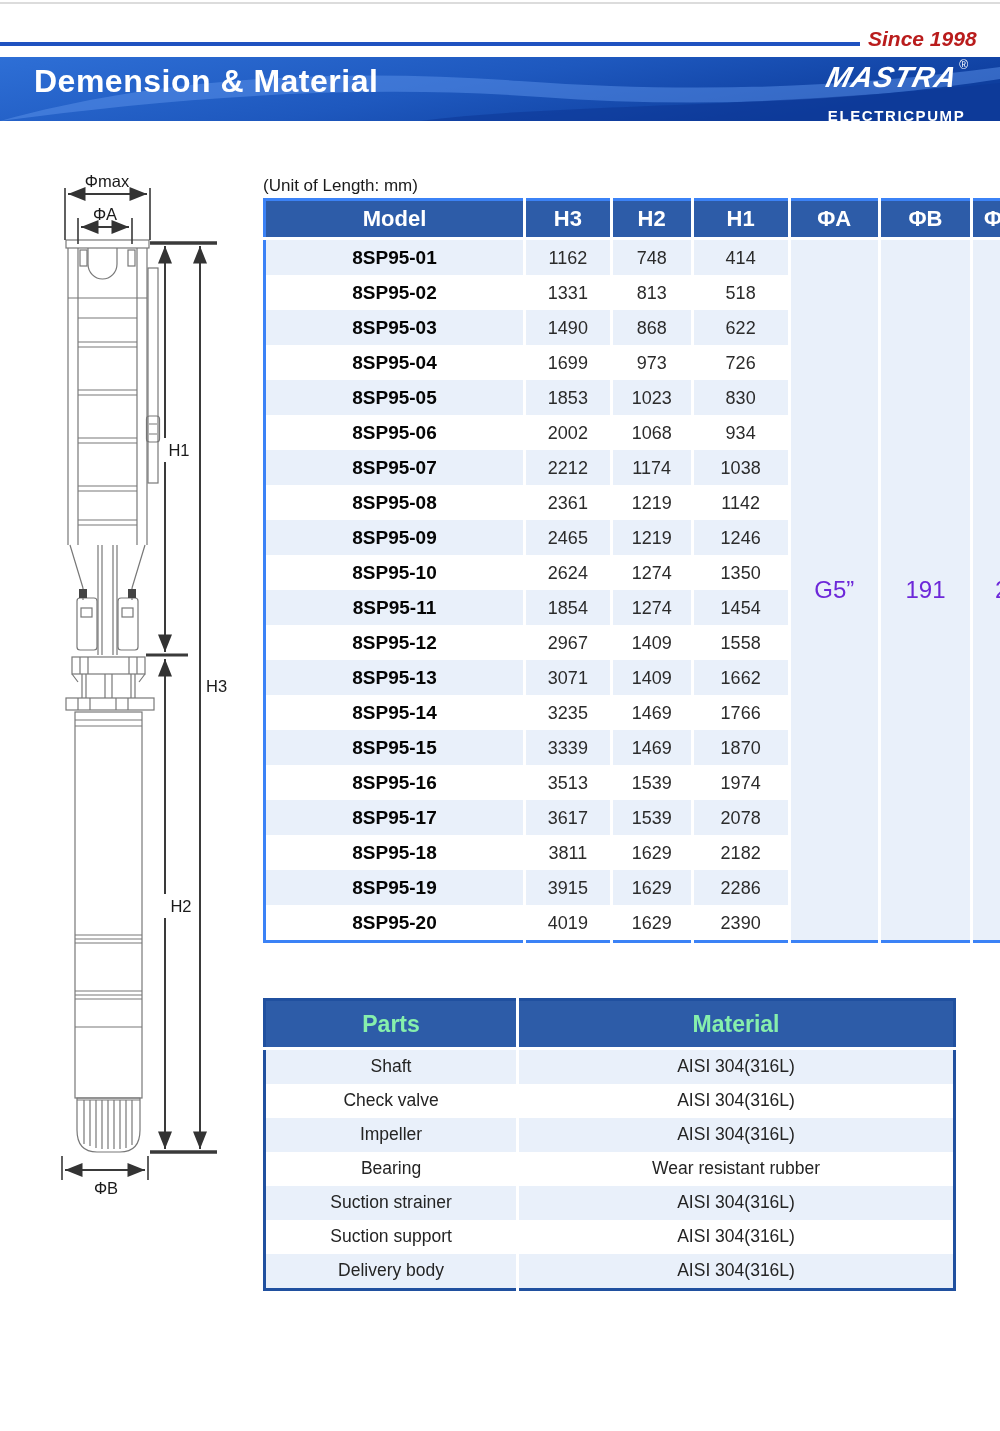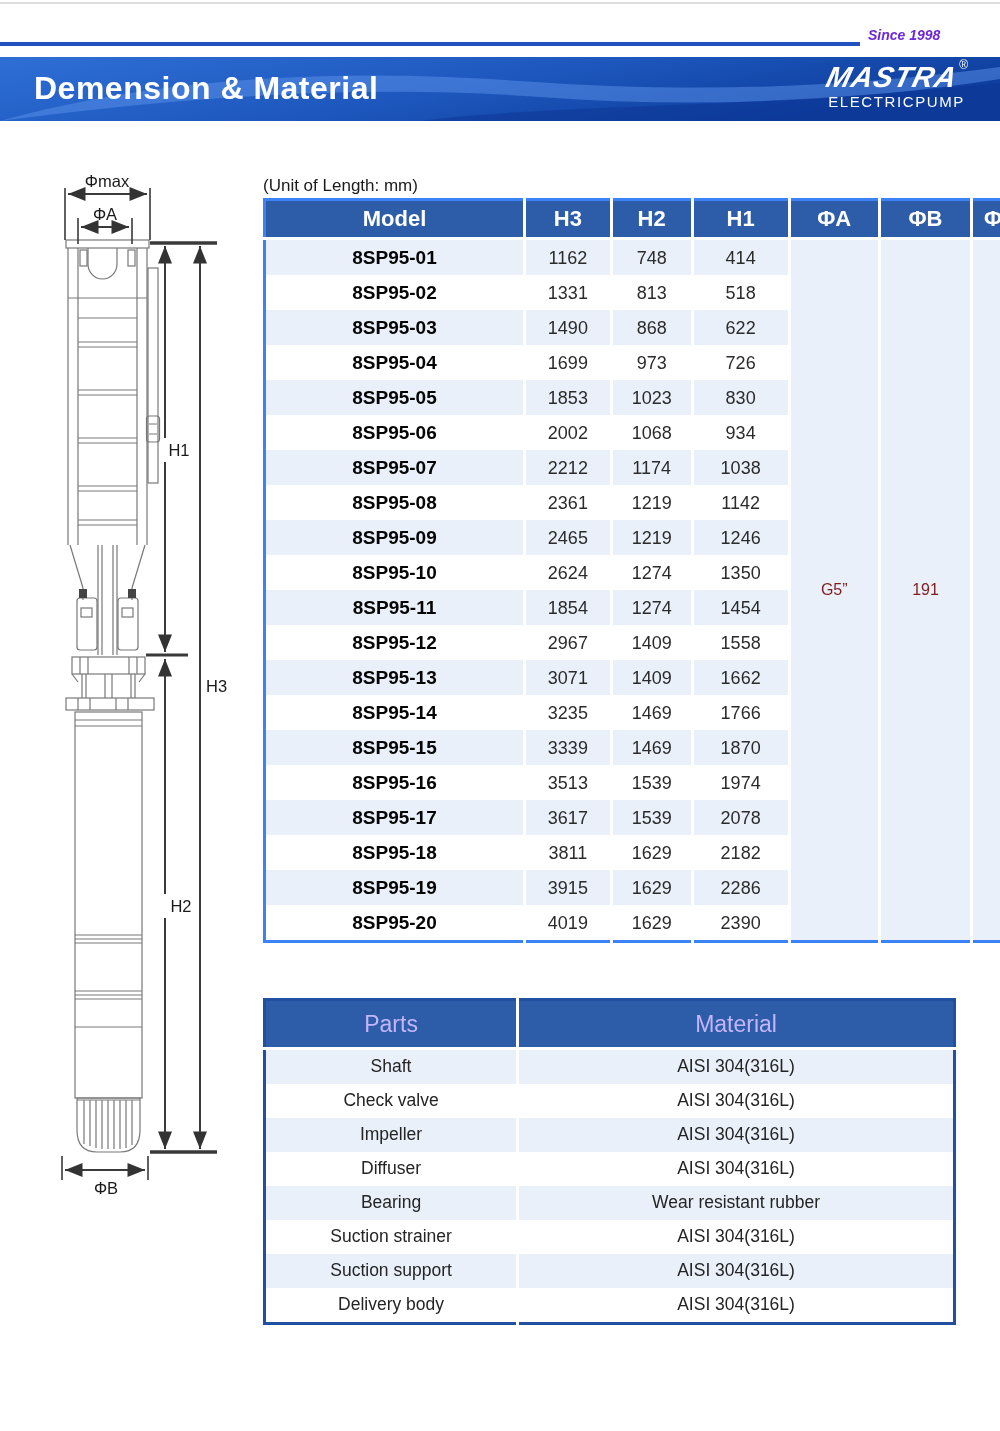--- a/index.html
+++ b/index.html
@@ -3,46 +3,46 @@
 <meta charset="utf-8">
 <style>
   html,body{margin:0;padding:0;}
   body{
     width:1000px;height:1431px;position:relative;background:#ffffff;
     font-family:"Liberation Sans", sans-serif;overflow:hidden;
   }
   .top-edge{position:absolute;top:2px;left:0;width:1000px;height:2px;background:#dcdcdc;}
   
   .since-rule{position:absolute;top:42px;left:0;width:860px;height:4px;background:#2052c0;}
-  .since-text{position:absolute;top:27px;left:868px;font-size:14px;font-weight:bold;font-style:italic;color:#6d28d9;white-space:nowrap;}
+  .since-text{position:absolute;top:27px;left:868px;font-size:21px;font-weight:bold;font-style:italic;color:#b91c1c;white-space:nowrap;}
   .banner{position:absolute;top:57px;left:0;width:1000px;height:64px;overflow:hidden;}
   .banner svg{position:absolute;top:0;left:0;}
-  .banner-title{position:absolute;top:13px;left:34px;color:#ffffff;font-size:32px;font-weight:bold;letter-spacing:.5px;white-space:nowrap;}
+  .banner-title{position:absolute;top:6px;left:34px;color:#ffffff;font-size:32px;font-weight:bold;letter-spacing:.5px;white-space:nowrap;}
   .logo{position:absolute;right:34px;top:5px;color:#ffffff;text-align:center;line-height:1.05;}
   .logo-brand{display:inline-block;font-size:29px;font-weight:bold;font-style:italic;transform:skewX(-14deg);letter-spacing:1px;}
   .logo-reg{font-size:12px;vertical-align:top;position:relative;top:-3px;left:2px;}
-  .logo-sub{font-size:15px;font-weight:normal;letter-spacing:1.6px;margin-top:2px;}
+  .logo-sub{font-size:15px;font-weight:bold;letter-spacing:1.6px;margin-top:16px;}
   
   .unit-note{position:absolute;top:176px;left:263px;font-size:17px;color:#1b1b1b;}
   
   .diagram{position:absolute;top:168px;left:20px;}
   
   table{border-collapse:collapse;table-layout:fixed;}
   .dim-table{position:absolute;top:198px;left:263px;width:797px;border:3px solid #3b82f6;}
   .dim-table th{background:#2d5ca8;color:#ffffff;font-size:22px;font-weight:bold;height:36px;
     border-left:3px solid #ffffff;border-bottom:3px solid #ffffff;padding:0;}
   .dim-table th:first-child{border-left:none;}
   .dim-table td{text-align:center;font-size:18px;color:#2b2b2b;height:35px;padding:0;line-height:1;
     border-left:3px solid #ffffff;background:#ffffff;}
   .dim-table td:first-child{border-left:none;}
   .dim-table tbody tr:nth-child(odd) td{background:#e9f0fa;}
   .dim-table td.model-cell{font-weight:bold;font-size:19px;color:#050505;margin-top:16px;}
-  .dim-table td.merged-cell{background:#e9f0fa !important;font-size:16px;color:#7f1d1d;}
+  .dim-table td.merged-cell{background:#e9f0fa !important;font-size:24px;color:#6d28d9;}
   .parts-table{position:absolute;top:998px;left:263px;width:693px;border:3px solid #20509f;}
-  .parts-table th{background:#2d5ca8;color:#c4b5fd;font-size:23px;font-weight:normal;height:46px;
+  .parts-table th{background:#2d5ca8;color:#86efac;font-size:23px;font-weight:bold;height:46px;
     border-left:3px solid #ffffff;border-bottom:3px solid #ffffff;padding:0;}
   .parts-table th:first-child{border-left:none;}
   .parts-table td{text-align:center;font-size:17.5px;color:#242424;height:34px;padding:0;line-height:1;
     border-left:3px solid #ffffff;background:#ffffff;margin-top:28px;}
   .parts-table td:first-child{border-left:none;}
   .parts-table tbody tr:nth-child(odd) td{background:#e9f0fa;}
 </style>
 </head>
 <body>
 
@@ -332,24 +332,20 @@
       </tr>
       <tr>
         <td>Check valve</td>
         <td>AISI 304(316L)</td>
       </tr>
       <tr>
         <td>Impeller</td>
         <td>AISI 304(316L)</td>
       </tr>
       <tr>
-        <td>Diffuser</td>
-        <td>AISI 304(316L)</td>
-      </tr>
-      <tr>
         <td>Bearing</td>
         <td>Wear resistant rubber</td>
       </tr>
       <tr>
         <td>Suction strainer</td>
         <td>AISI 304(316L)</td>
       </tr>
       <tr>
         <td>Suction support</td>
         <td>AISI 304(316L)</td>

